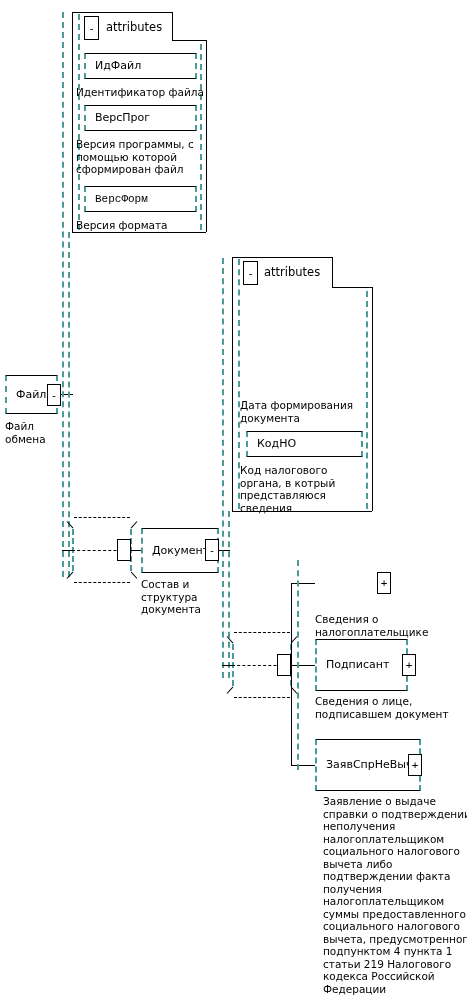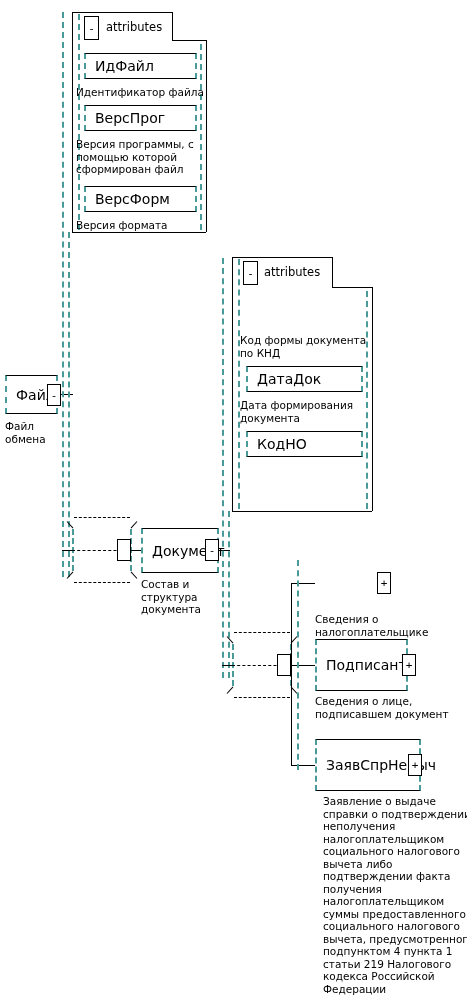--- a/index.html
+++ b/index.html
@@ -12,21 +12,21 @@
 
   
   .elbox{
     position:absolute;box-sizing:border-box;
     background:#ffffff;
     border-top:1px solid #000000;
     border-bottom:1px solid #000000;
     border-left:2px dashed #4a9a9a;
     border-right:2px dashed #4a9a9a;
     display:flex;align-items:center;
-    font-size:14px;line-height:12px;
+    font-size:11px;line-height:12px;
     padding-left:9px;
     white-space:nowrap;
   }
 
   
   .expander{
     position:absolute;box-sizing:border-box;
     width:14px;height:22px;background:#ffffff;
     border:1px solid #000000;
     display:flex;align-items:center;justify-content:center;
@@ -106,21 +106,21 @@
   </div>
   <div class="cap" style="left:76px;top:86px;width:130px;">Идентификатор файла</div>
 
   <div class="elbox" style="left:84px;top:105px;width:113px;height:26px;">
     <span>ВерсПрог</span>
   </div>
   <div class="cap" style="left:76px;top:138px;width:126px;">Версия программы, с
 помощью которой
 сформирован файл</div>
 
-  <div class="elbox" style="left:84px;top:186px;width:113px;height:26px;">
+  <div class="elbox" style="left:84px;top:186px;width:113px;height:26px;font-family:Liberation Mono, monospace;">
     <span>ВерсФорм</span>
   </div>
   <div class="cap" style="left:76px;top:219px;width:126px;">Версия формата</div>
 
   <div class="elbox" style="left:5px;top:375px;width:53px;height:39px;padding-left:9px;">
     <span>Файл</span>
   </div>
   <div class="expander" style="left:47px;top:384px;">-</div>
   <div class="cap" style="left:5px;top:420px;width:70px;">Файл
 обмена</div>
@@ -166,32 +166,31 @@
 
   <div class="tealv" style="left:238px;top:259px;height:250px;"></div>
   <div class="tealv" style="left:366px;top:291px;height:218px;"></div>
 
   <div class="tealv" style="left:222px;top:258px;height:420px;"></div>
   <div class="tealv" style="left:228px;top:511px;height:167px;"></div>
 
   <div class="expander" style="left:243px;top:261px;width:15px;height:24px;">-</div>
   <div class="cap" style="left:264px;top:266px;font-size:11.5px;">attributes</div>
 
-  <div class="cap" style="left:240px;top:334px;width:132px;">Код формы документа
-по КНД</div>
-
-  <div class="elbox" style="left:246px;top:366px;width:117px;height:26px;">
-    <span>ДатаДок</span>
-  </div>
+
   <div class="cap" style="left:240px;top:399px;width:132px;">Дата формирования
 документа</div>
 
   <div class="elbox" style="left:246px;top:431px;width:117px;height:26px;">
     <span>КодНО</span>
   </div>
+  <div class="cap" style="left:240px;top:464px;width:132px;">Код налогового
+органа, в котрый
+представляюся
+сведения</div>
 
   <div class="seq" style="left:228px;top:632px;width:68px;height:66px;">
     <div class="seq-top"></div>
     <div class="seq-bot"></div>
     <div class="seq-ltc"></div>
     <div class="seq-lbc"></div>
     <div class="seq-rtc"></div>
     <div class="seq-rbc"></div>
     <div class="seq-mid"></div>
     <div class="seq-side" style="left:4px;"></div>

